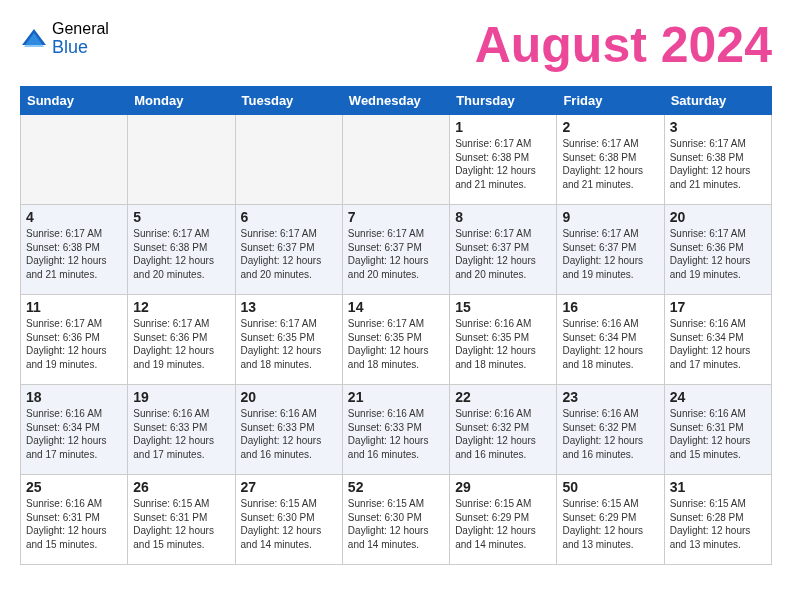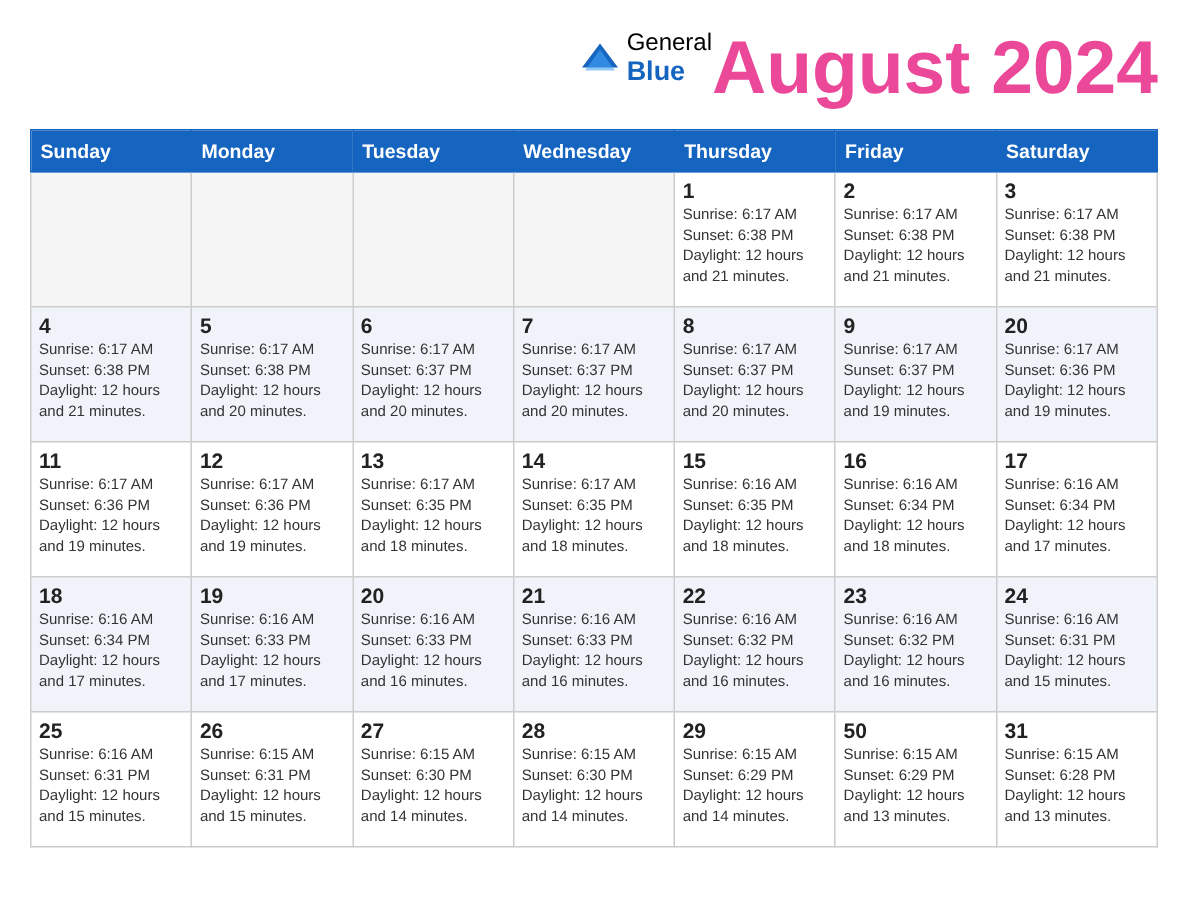--- a/index.html
+++ b/index.html
@@ -5,37 +5,37 @@
     * { box-sizing: border-box; margin: 0; padding: 0; }
     body {
       font-family: Arial, sans-serif;
       background: #fff;
       width: 792px;
       min-height: 612px;
       padding: 20px;
     }
     .header {
       display: flex;
-      justify-content: flex-end;
+      justify-content: space-between;
       align-items: flex-start;
       margin-bottom: 16px;
     }
     .logo {
       display: flex;
       align-items: center;
       gap: 4px;
     }
     .logo-text {
       display: flex;
       flex-direction: column;
       line-height: 1.1;
     }
     .logo-blue {
       font-size: 18px;
-      font-weight: bold;
+      font-weight: normal;
       color: #1565c0;
     }
     .logo-icon {
       width: 28px;
       height: 28px;
     }
     .title-block {
       text-align: right;
     }
     .month-title {
@@ -316,21 +316,21 @@
 and 15 minutes.</div>
         </td>
         <td>
           <div class="day-number">27</div>
           <div class="day-info">Sunrise: 6:15 AM
 Sunset: 6:30 PM
 Daylight: 12 hours
 and 14 minutes.</div>
         </td>
         <td>
-          <div class="day-number">28</div>
+          <div class="day-number">52</div>
           <div class="day-info">Sunrise: 6:15 AM
 Sunset: 6:30 PM
 Daylight: 12 hours
 and 14 minutes.</div>
         </td>
         <td>
           <div class="day-number">29</div>
           <div class="day-info">Sunrise: 6:15 AM
 Sunset: 6:29 PM
 Daylight: 12 hours

